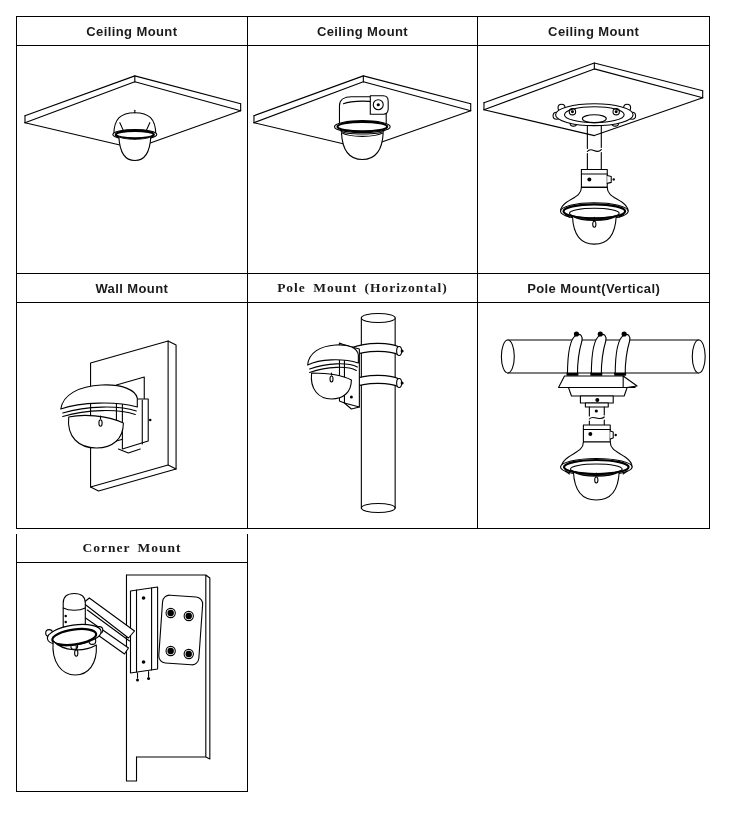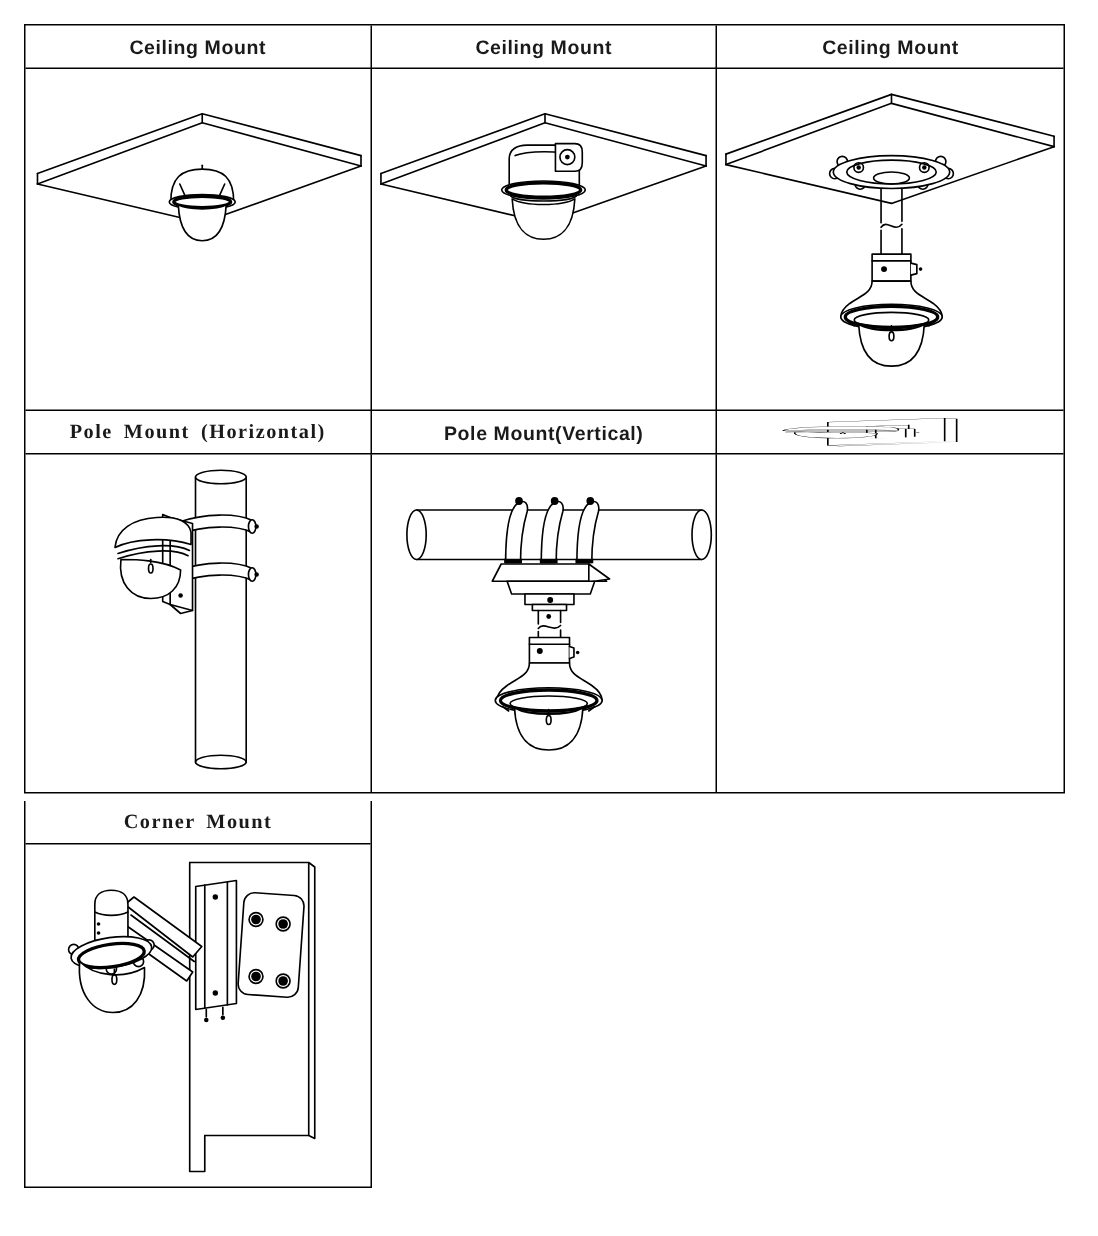--- a/index.html
+++ b/index.html
@@ -120,20 +120,23 @@
           <ellipse class="b w" cx="117" cy="166" rx="31" ry="7"></ellipse>
           <path d="M88,169 L92,172 M96,172.5 L99,175 M146,169 L142,172 M138,172.5 L135,175"></path>
           <ellipse cx="117" cy="168" rx="25" ry="5"></ellipse>
           <path class="w" d="M95,171 C96,192 105,199 117,199 C129,199 138,192 139,171 C130,176.5 104,176.5 95,171 Z"></path>
           <ellipse cx="117" cy="179" rx="1.6" ry="3"></ellipse>
           <path d="M117,172 L117,174.5"></path>
         </g>
       </svg>
     </div>
 
+    <div class="hdr">
+      <span>Wall Mount</span>
+    </div>
     <div class="hdr serif">
       <span>Pole Mount (Horizontal)</span>
     </div>
     <div class="hdr">
       <span>Pole Mount(Vertical)</span>
     </div>
 
     <div class="cell">
       <svg viewBox="0 0 231 225" preserveAspectRatio="none">
         <g class="ln">

